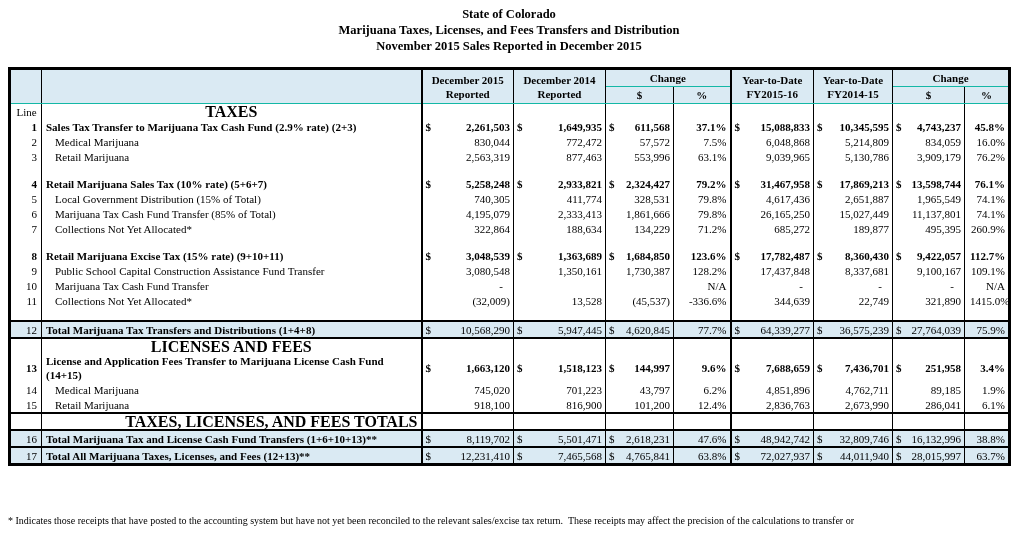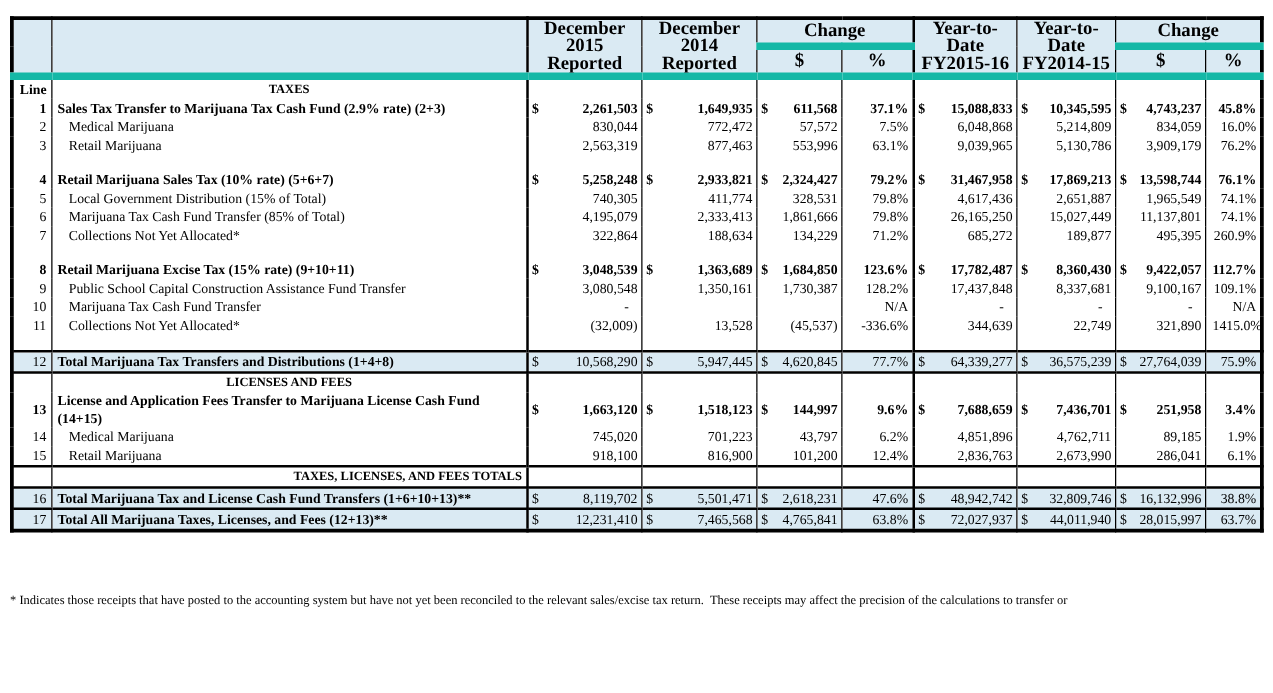--- a/index.html
+++ b/index.html
@@ -18,52 +18,57 @@
   
   .c0{border-right:1.5px solid #000;}
   .c1{border-right:2px solid #000;}
   .c2,.c3,.c4{border-right:1px solid #000;}
   .c5{border-right:2px solid #000;}
   .c6,.c7,.c8{border-right:1px solid #000;}
   .c9{border-right:none;}
   
   thead th{
     background:#daeaf3;font-weight:bold;text-align:center;
-    white-space:pre-line;font-size:15px;height:16px;
-    border-bottom:6px solid #14b8a6;
+    white-space:pre-line;font-size:11px;height:16px;
+    border-bottom:1px solid #14b8a6;
   }
   
   tr.r-row td{height:15px;}
   tr.r-spacer td{height:12px;}
   tr.r-section td{height:15px;}
   tr.r-total td{
     height:15px;background:#daeaf3;font-weight:normal;
     border-top:2px solid #000;border-bottom:2px solid #000;
   }
   tr.r-total + tr.r-total td{border-top:1px solid #000;}
   tr.framed td{border-top:2px solid #000;border-bottom:2px solid #000;text-align:right;}
   td.line-cell{text-align:right;padding-right:4px;}
-  td.line-head{font-weight:bold;text-align:center;padding-right:2px;}
+  td.line-head{font-weight:normal;text-align:center;padding-right:2px;}
   td.desc{padding-left:4px;}
   td.desc.bold{font-weight:bold;}
   td.desc.sub{padding-left:13px;margin-top:32px;}
-  td.section-label{text-align:center;font-weight:bold;font-size:10px;}
+  td.section-label{text-align:center;font-weight:bold;font-size:16px;}
   .mflex{display:flex;justify-content:space-between;align-items:baseline;}
   .mflex .ds{flex:0 0 auto;text-align:left;padding-right:2px;}
   .mflex .val{flex:1 1 auto;text-align:right;white-space:nowrap;}
   .mflex .val.dash{padding-right:7px;}
   .bold-row{font-weight:bold;}
   
   .footnotes{margin:16px 0 0 8px;font-size:10px;line-height:15.5px;white-space:pre-wrap;}
 </style>
 </head>
 <body>
 
 <div class="page">
 
+  <div class="title-block">
+    <div class="title-line">State of Colorado</div>
+    <div class="title-line">Marijuana Taxes, Licenses, and Fees Transfers and Distribution</div>
+    <div class="title-line">November 2015 Sales Reported in December 2015</div>
+  </div>
 
   <table class="tbl">
     <colgroup>
       <col style="width:32px">
         <col style="width:380px">
         <col style="width:92px">
         <col style="width:92px">
       <col style="width:68px">
         <col style="width:57px">
         <col style="width:83px">

